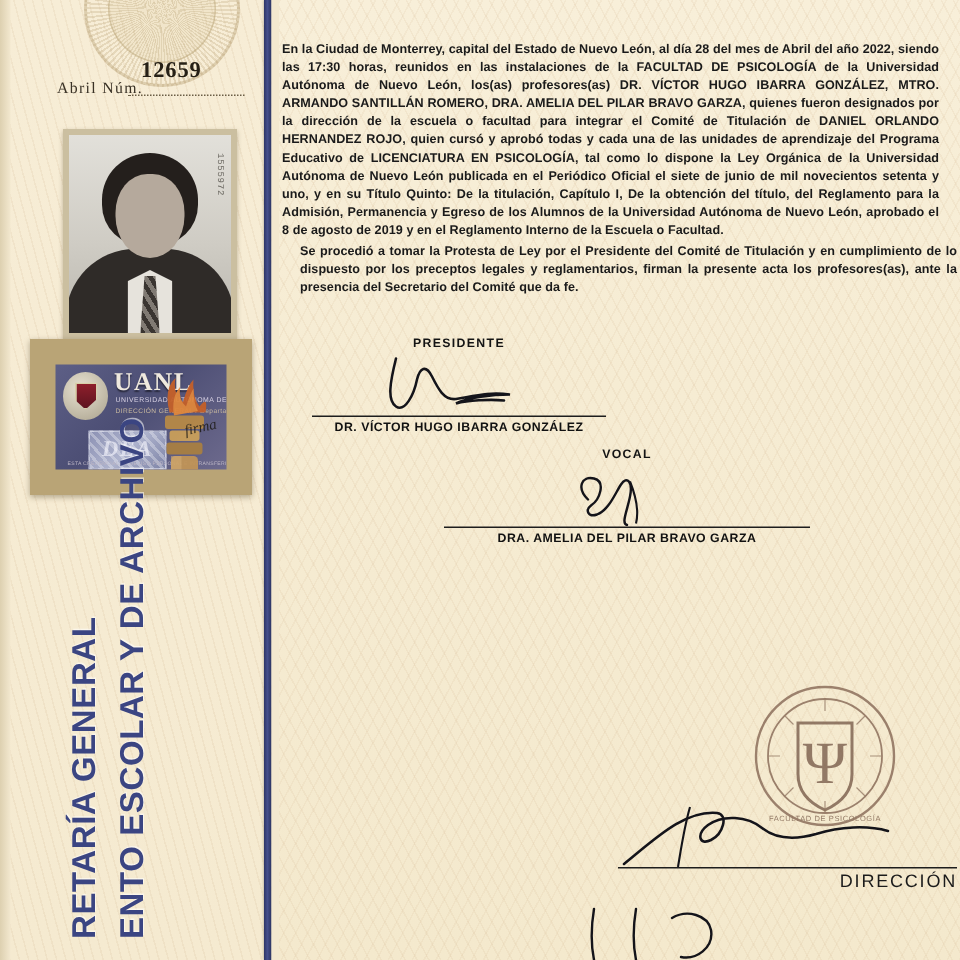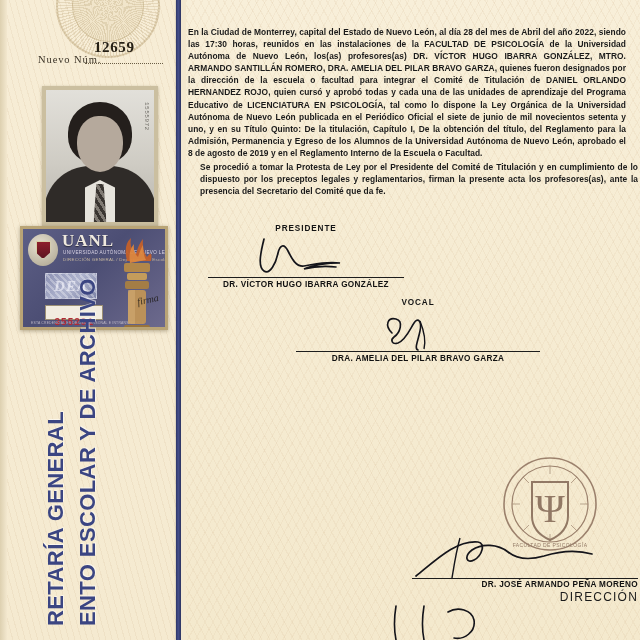--- a/index.html
+++ b/index.html
@@ -184,21 +184,21 @@
     writing-mode: vertical-rl;
     font-family: "Liberation Mono", monospace;
   }
 
   
   .card {
     position: absolute;
     left: 20px; top: 226px;
     width: 148px; height: 104px;
     background: #b9a476;
-    padding: 3px;
+    padding: 17px;
     box-shadow: 0 1px 4px rgba(70,55,25,.4);
   }
   .card-face {
     position: relative;
     width: 100%; height: 100%;
     background: linear-gradient(135deg,#5d5f86 0%, #4c4e74 45%, #6d6a8d 100%);
     overflow: hidden;
   }
   .card-crest {
     position: absolute;
@@ -441,21 +441,21 @@
 
   <div class="left-stub">
     <div class="stub-edge-left"></div>
 
     <div class="top-seal">
       <div class="top-seal-inner"></div>
     </div>
     <div class="top-seal-dot"></div>
 
     <div class="acta-number">12659</div>
-    <div class="acta-label">Nuevo Núm.</div>
+    <div class="acta-label">Abril Núm.</div>
     <div class="acta-dots"></div>
 
     <div class="photo-frame">
       <div class="photo-inner">
         <div class="photo-bg"></div>
         <div class="photo-shoulders"></div>
         <div class="photo-hair"></div>
         <div class="photo-face"></div>
         <div class="photo-shirt"></div>
         <div class="photo-tie"></div>
@@ -559,21 +559,20 @@
 
     <div id="sig-director">
       <div class="sig-space">
         <svg viewBox="0 0 226 44" width="226" height="44">
           <path d="M4 42 C24 26 44 6 66 8 C74 9 70 22 62 26 C54 30 52 22 60 16
                    C70 9 86 10 96 18 C106 26 118 26 132 22 C148 17 166 16 180 20" fill="none" stroke="#14141a" stroke-width="1.7" stroke-linecap="round"></path>
           <path d="M48 4 C44 18 42 32 40 44" fill="none" stroke="#14141a" stroke-width="1.4"></path>
         </svg>
       </div>
       <div class="sig-line"></div>
-      <div class="sig-name">DR. JOSÉ ARMANDO PEÑA MORENO</div>
       <div class="direccion-label">DIRECCIÓN</div>
     </div>
 
 
     <svg style="position:absolute;left:190px;top:604px;" width="160" height="36">
       <path d="M20 2 C18 14 18 26 20 36 M48 2 C46 14 46 26 48 36
                M72 8 C82 2 96 6 98 16 C100 28 88 36 78 34" fill="none" stroke="#14141a" stroke-width="1.6" stroke-linecap="round"></path>
     </svg>
   </div>
 

